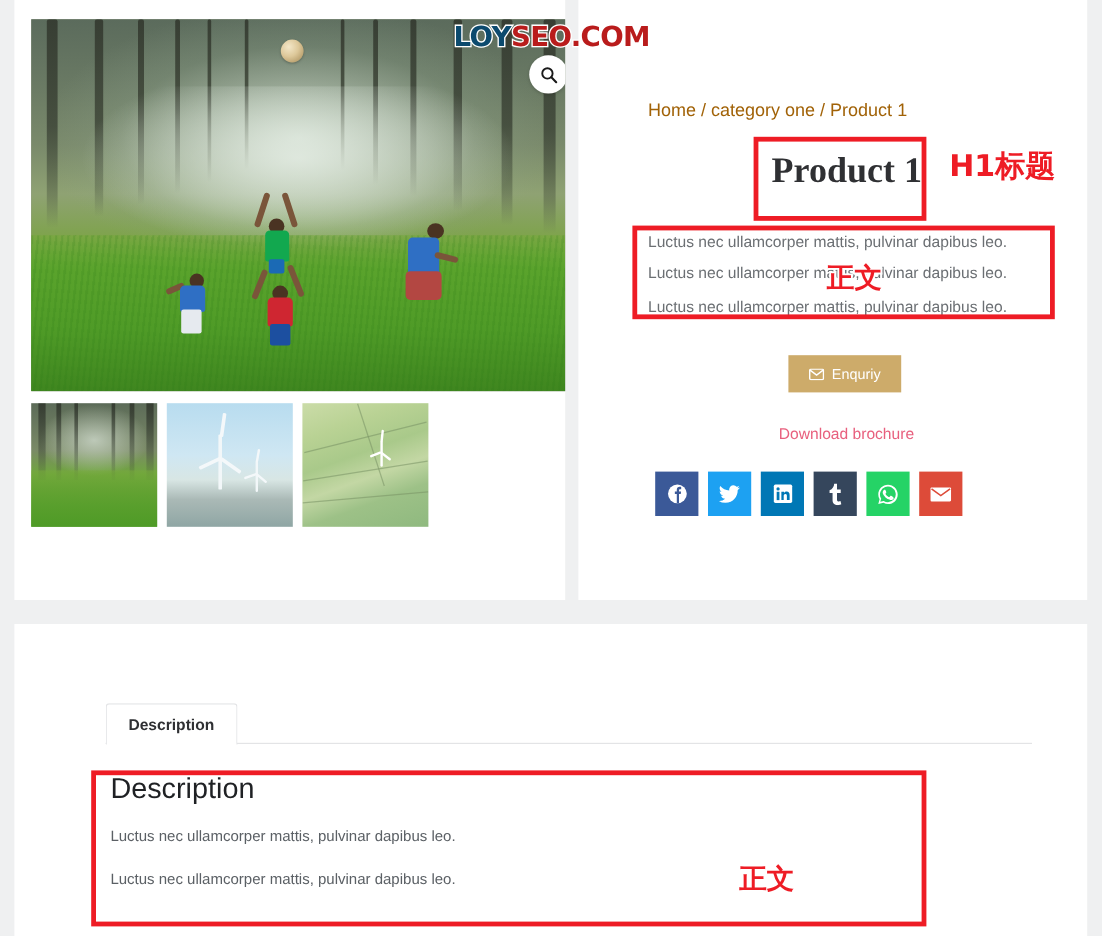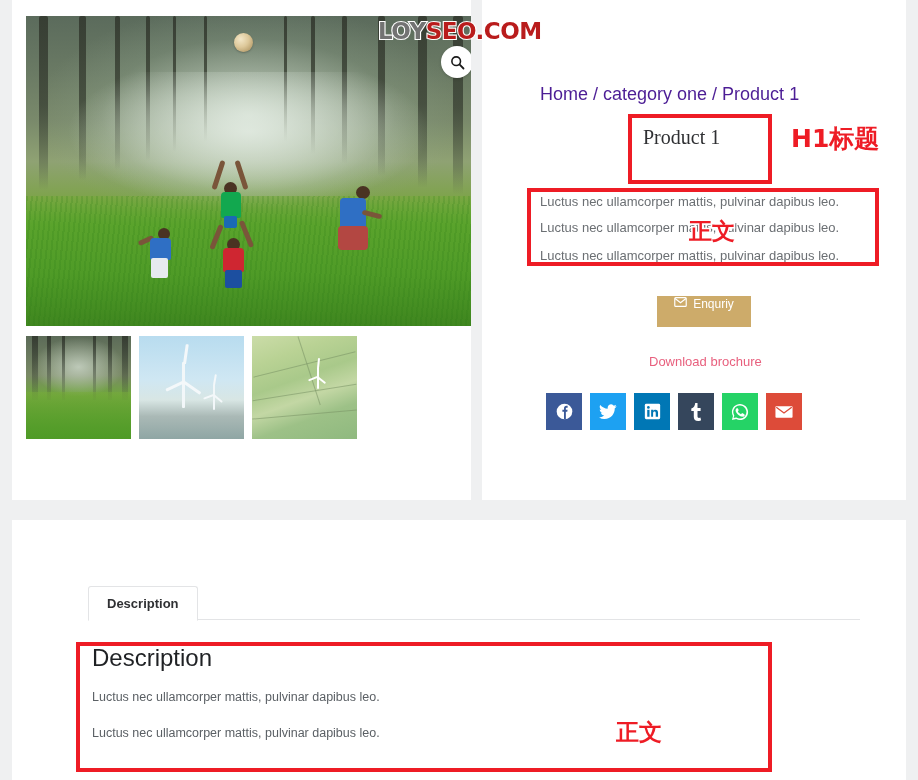--- a/index.html
+++ b/index.html
@@ -118,21 +118,21 @@
     font-size: 23px;
     font-weight: bold;
     font-family: "DejaVu Sans", sans-serif;
     letter-spacing: -0.5px;
     white-space: nowrap;
     color: #8fc9ac;
     -webkit-text-stroke: 2.2px #ffffff;
     paint-order: stroke fill;
     z-index: 40;
   }
-  .watermark .wm-a { color: #737373; }
+  .watermark .wm-a { color: #0c4a6e; }
   .watermark .wm-b { color: #b91c1c; }
 
   
   .thumbs {
     position: absolute;
     left: 14px; top: 336px;
     display: flex;
     gap: 8px;
   }
   .thumb {
@@ -167,30 +167,30 @@
   .field-line {
     position:absolute;
     background: rgba(120,145,100,0.55);
     height:1px;
   }
 
   
   .breadcrumb {
     position: absolute;
     left: 58px; top: 84px;
-    font-size: 18px;
-    color: #4c1d95;
+    font-size: 15px;
+    color: #a16207;
     white-space: nowrap;
   }
   .product-title {
     position: absolute;
     left: 152px; top: 126px;
     font-family: "Liberation Serif", serif;
-    font-size: 20px;
-    font-weight: normal;
+    font-size: 30px;
+    font-weight: bold;
     color: #2f3033;
     margin: 0;
     white-space: nowrap;
   }
   .short-desc {
     position: absolute;
     left: 61px; top: 192px;
     width: 340px;
   }
   .short-desc p {
@@ -203,21 +203,21 @@
   .short-desc p.p3 { margin-top: 8px; }
 
   .enquiry-btn {
     position: absolute;
     left: 657px; top: 296px;
     width: 94px; height: 31px;
     background: #cdab6a;
     color: #ffffff;
     font-size: 12px;
     display: flex;
-    align-items: flex-start;
+    align-items: center;
     justify-content: center;
     gap: 6px;
     border: none;
     cursor: pointer;
     font-family: "Liberation Sans", sans-serif;
   }
   .brochure-link {
     position: absolute;
     left: 649px; top: 354px;
     font-size: 13px;

